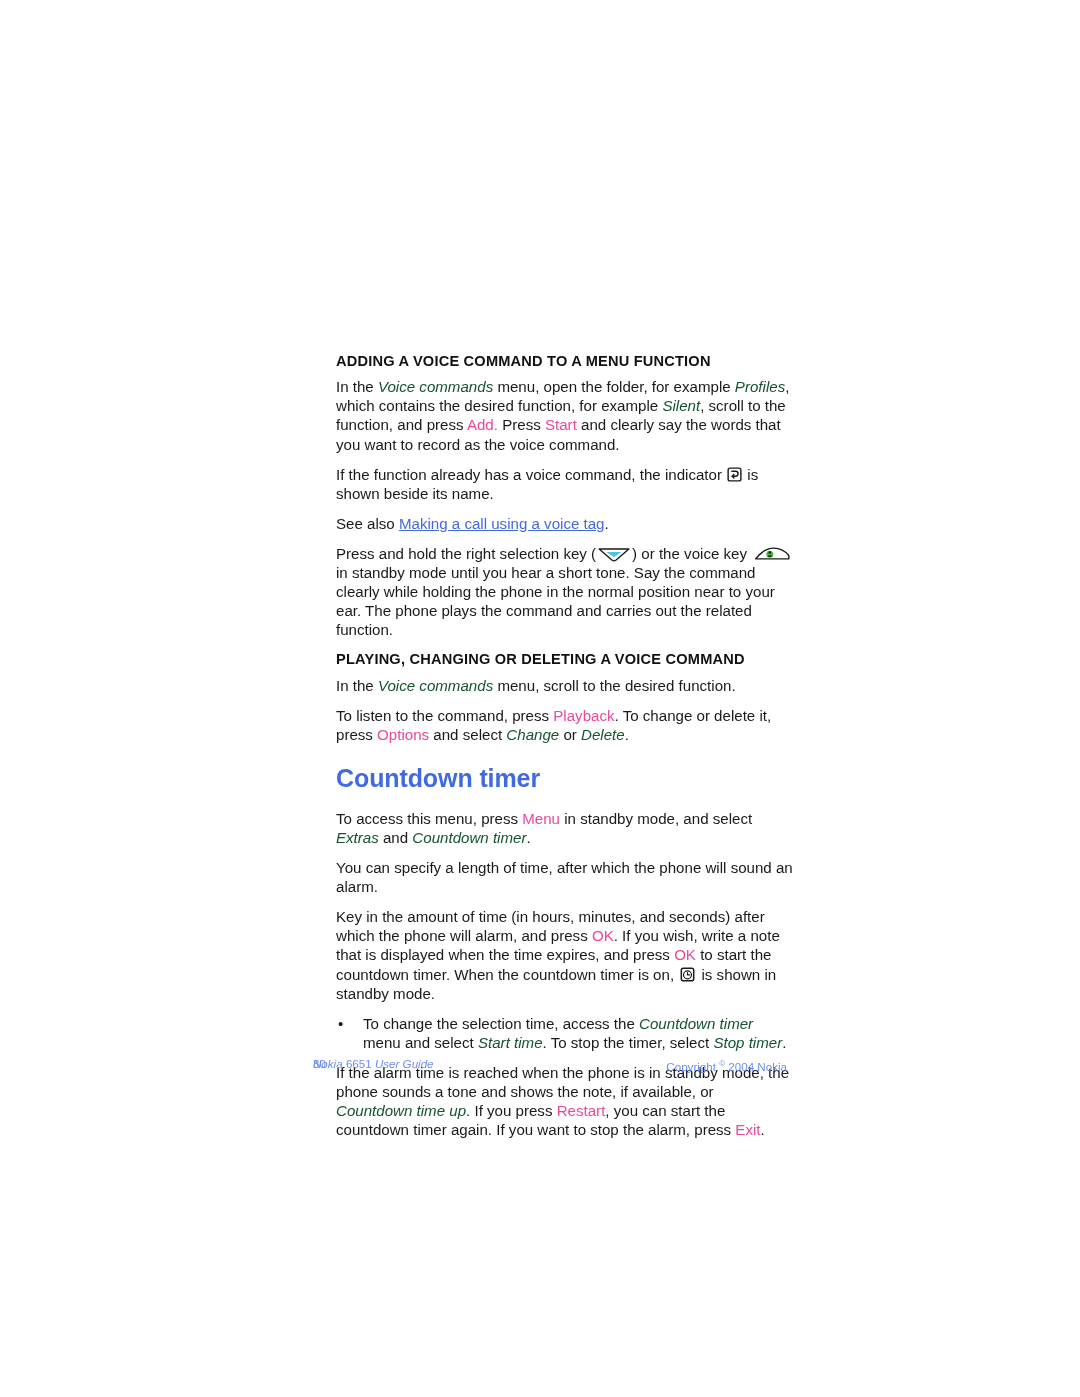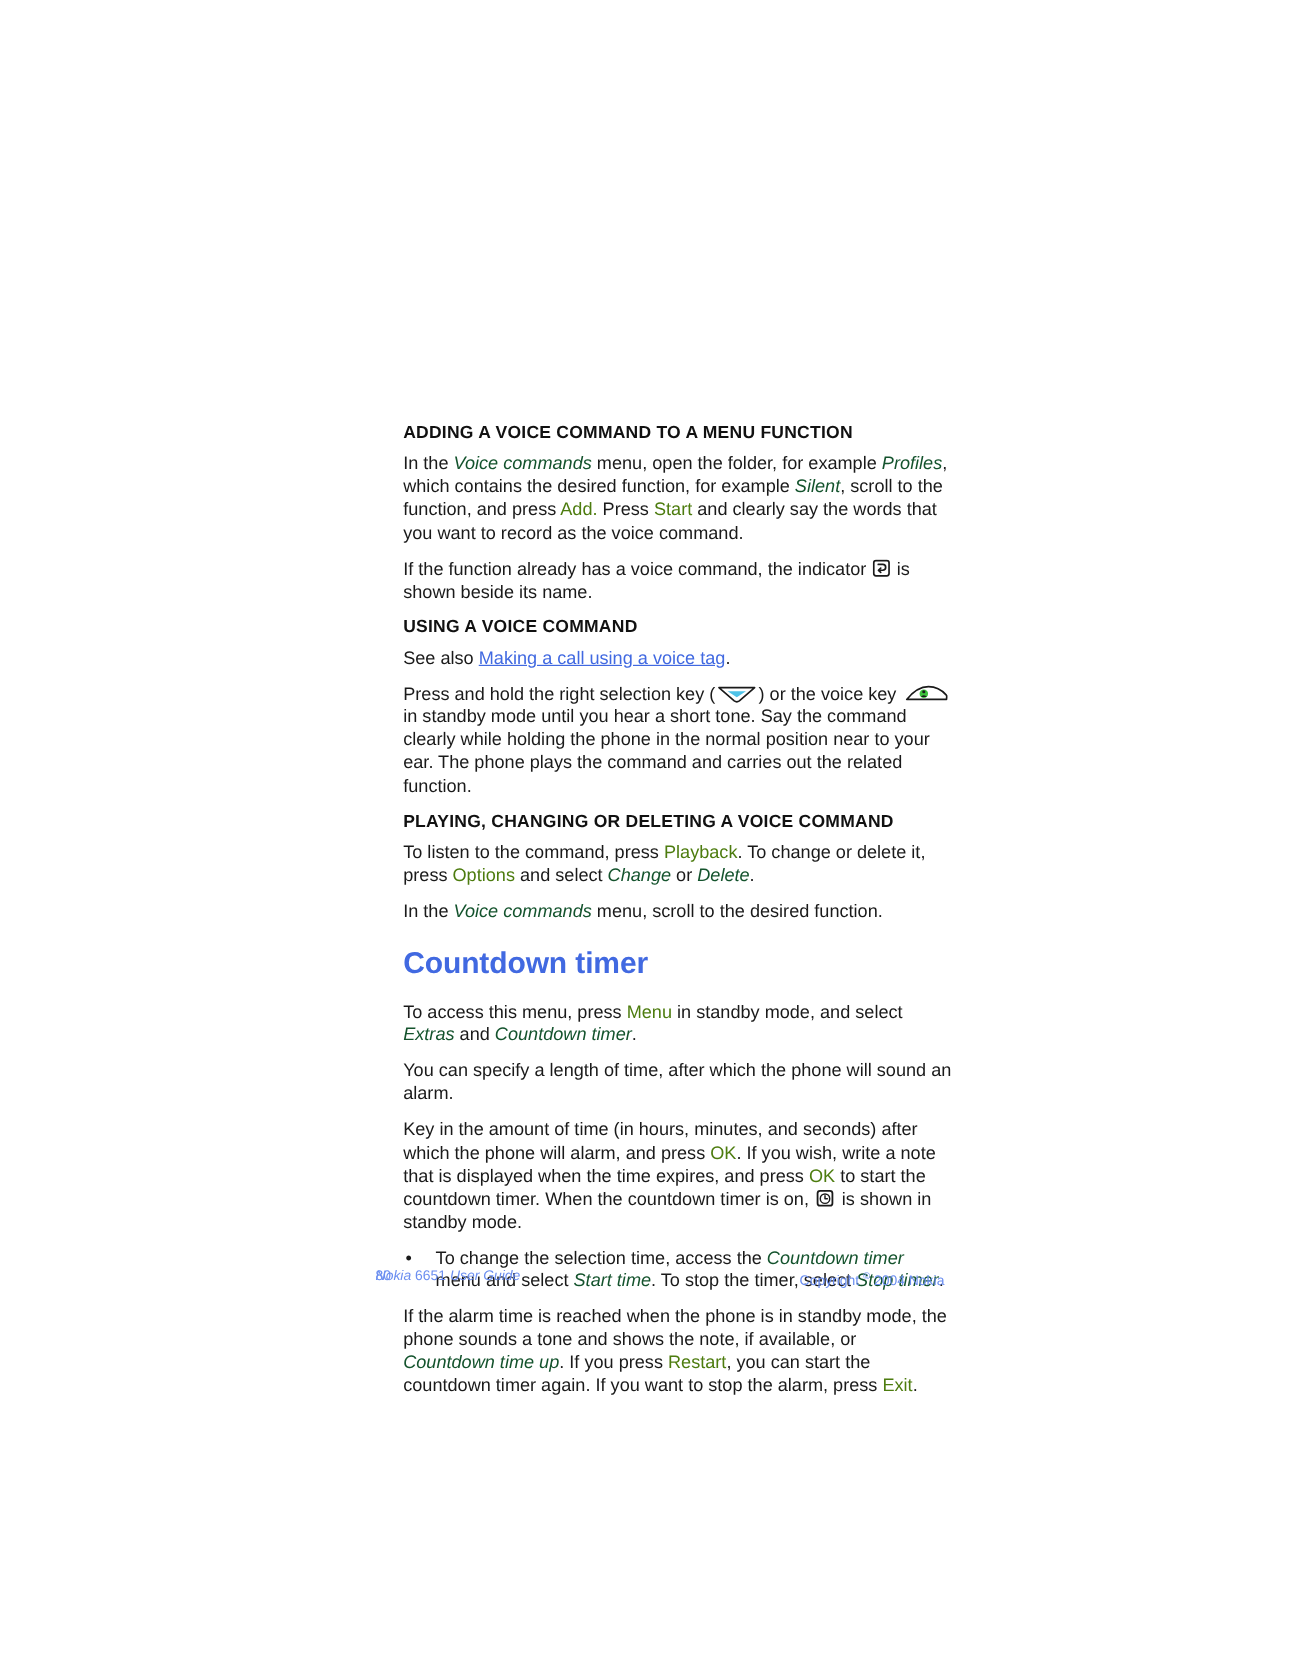--- a/index.html
+++ b/index.html
@@ -69,21 +69,21 @@
     width: 27px;
     flex: 0 0 27px;
     text-align: left;
     padding-left: 2px;
     box-sizing: border-box;
   }
   .bullet-text {
     flex: 1 1 auto;
   }
 
-  .g  { color: #4d7c0f; }
+  .g  { color: #ec4899; }
   .gi { color: #14532d; font-style: italic; }
 
   a.doclink {
     color: #4169e1;
     text-decoration: underline;
   }
 
   
   .ic {
     display: inline-block;
@@ -170,46 +170,45 @@
     </p>
 
     <p class="para">
       <span>If the function already has a voice command, the indicator </span><span class="ic ic-voicetag"><svg viewBox="0 0 16 16" width="15" height="15" aria-hidden="true">
             <rect x="1.2" y="1.2" width="13.6" height="13.6" rx="2" ry="2" fill="none" stroke="#1a1a1a" stroke-width="1.5"></rect>
             <path d="M5.2 4.6 h4.0 a2.6 2.6 0 0 1 0 5.2 h-3.2" fill="none" stroke="#1a1a1a" stroke-width="1.5" stroke-linecap="round"></path>
             <path d="M7.4 8.0 l-2.0 1.9 l2.0 1.9" fill="none" stroke="#1a1a1a" stroke-width="1.5" stroke-linecap="round" stroke-linejoin="round"></path>
           </svg></span><span> is shown beside its name.</span>
     </p>
 
-    <h3 class="section-head">USING A VOICE COMMAND</h3>
 
     <p class="para">
       <span>See also </span><a class="doclink" href="#">Making a call using a voice tag</a><span>.</span>
     </p>
 
     <p class="para">
       <span>Press and hold the right selection key (</span><span class="ic ic-selkey"><svg viewBox="0 0 40 20" width="34" height="17" aria-hidden="true">
             <path d="M2.5 3.5 L37.5 3.5 L22.5 16.5 Q20 18.4 17.5 16.5 Z" fill="#ffffff" stroke="#1a1a1a" stroke-width="1.6" stroke-linejoin="round"></path>
             <path d="M11 7.2 L29 7.2 L20.8 12.6 Q20 13.2 19.2 12.6 Z" fill="#4fc3e8" stroke="none"></path>
           </svg></span><span>) or the voice key </span><span class="ic ic-voicekey"><svg viewBox="0 0 44 18" width="38" height="16" aria-hidden="true">
             <path d="M3 14.6 Q13 2.2 24 2.2 Q34 2.2 41 10.2 Q41.8 11.2 41.6 12.2 L41.4 14.6 Z" fill="#ffffff" stroke="#1a1a1a" stroke-width="1.6" stroke-linejoin="round"></path>
             <circle cx="19.5" cy="9.2" r="4.1" fill="#3cc23c"></circle>
             <circle cx="19.5" cy="7.2" r="1.5" fill="#1a1a1a"></circle>
             <path d="M16.6 12.3 a3.3 3.3 0 0 1 5.8 0 Z" fill="#1a1a1a"></path>
           </svg></span><span> in standby mode until you hear a short tone. Say the command clearly while holding the phone in the normal position near to your ear. The phone plays the command and carries out the related function.</span>
     </p>
 
     <h3 class="section-head">PLAYING, CHANGING OR DELETING A VOICE COMMAND</h3>
 
     <p class="para">
+      <span>In the </span><span class="gi">Voice commands</span><span> menu, scroll to the desired function.</span>
+    </p>
+
+    <p class="para">
       <span>To listen to the command, press </span><span class="g">Playback</span><span>. To change or delete it, press </span><span class="g">Options</span><span> and select </span><span class="gi">Change</span><span> or </span><span class="gi">Delete</span><span>.</span>
-    </p>
-
-    <p class="para">
-      <span>In the </span><span class="gi">Voice commands</span><span> menu, scroll to the desired function.</span>
     </p>
 
     <h2 class="chapter-head">Countdown timer</h2>
 
     <p class="para">
       <span>To access this menu, press </span><span class="g">Menu</span><span> in standby mode, and select </span><span class="gi">Extras</span><span> and </span><span class="gi">Countdown timer</span><span>.</span>
     </p>
 
     <p class="para">
       <span>You can specify a length of time, after which the phone will sound an alarm.</span>

